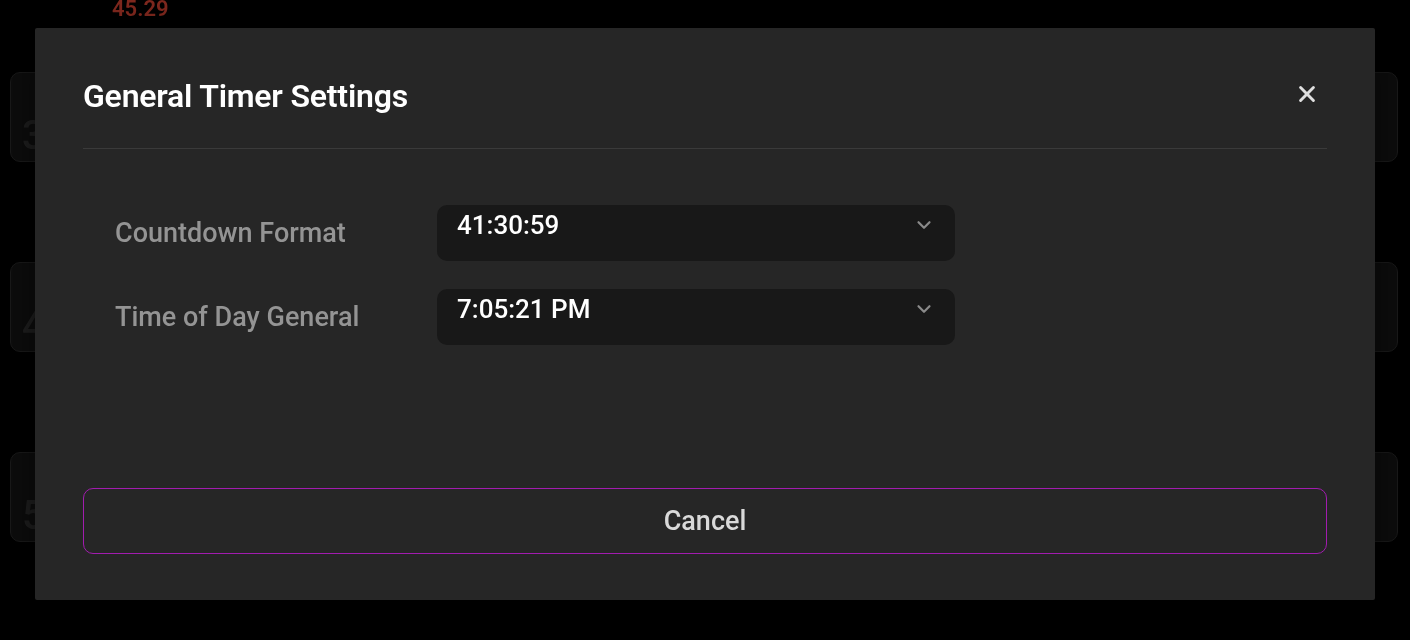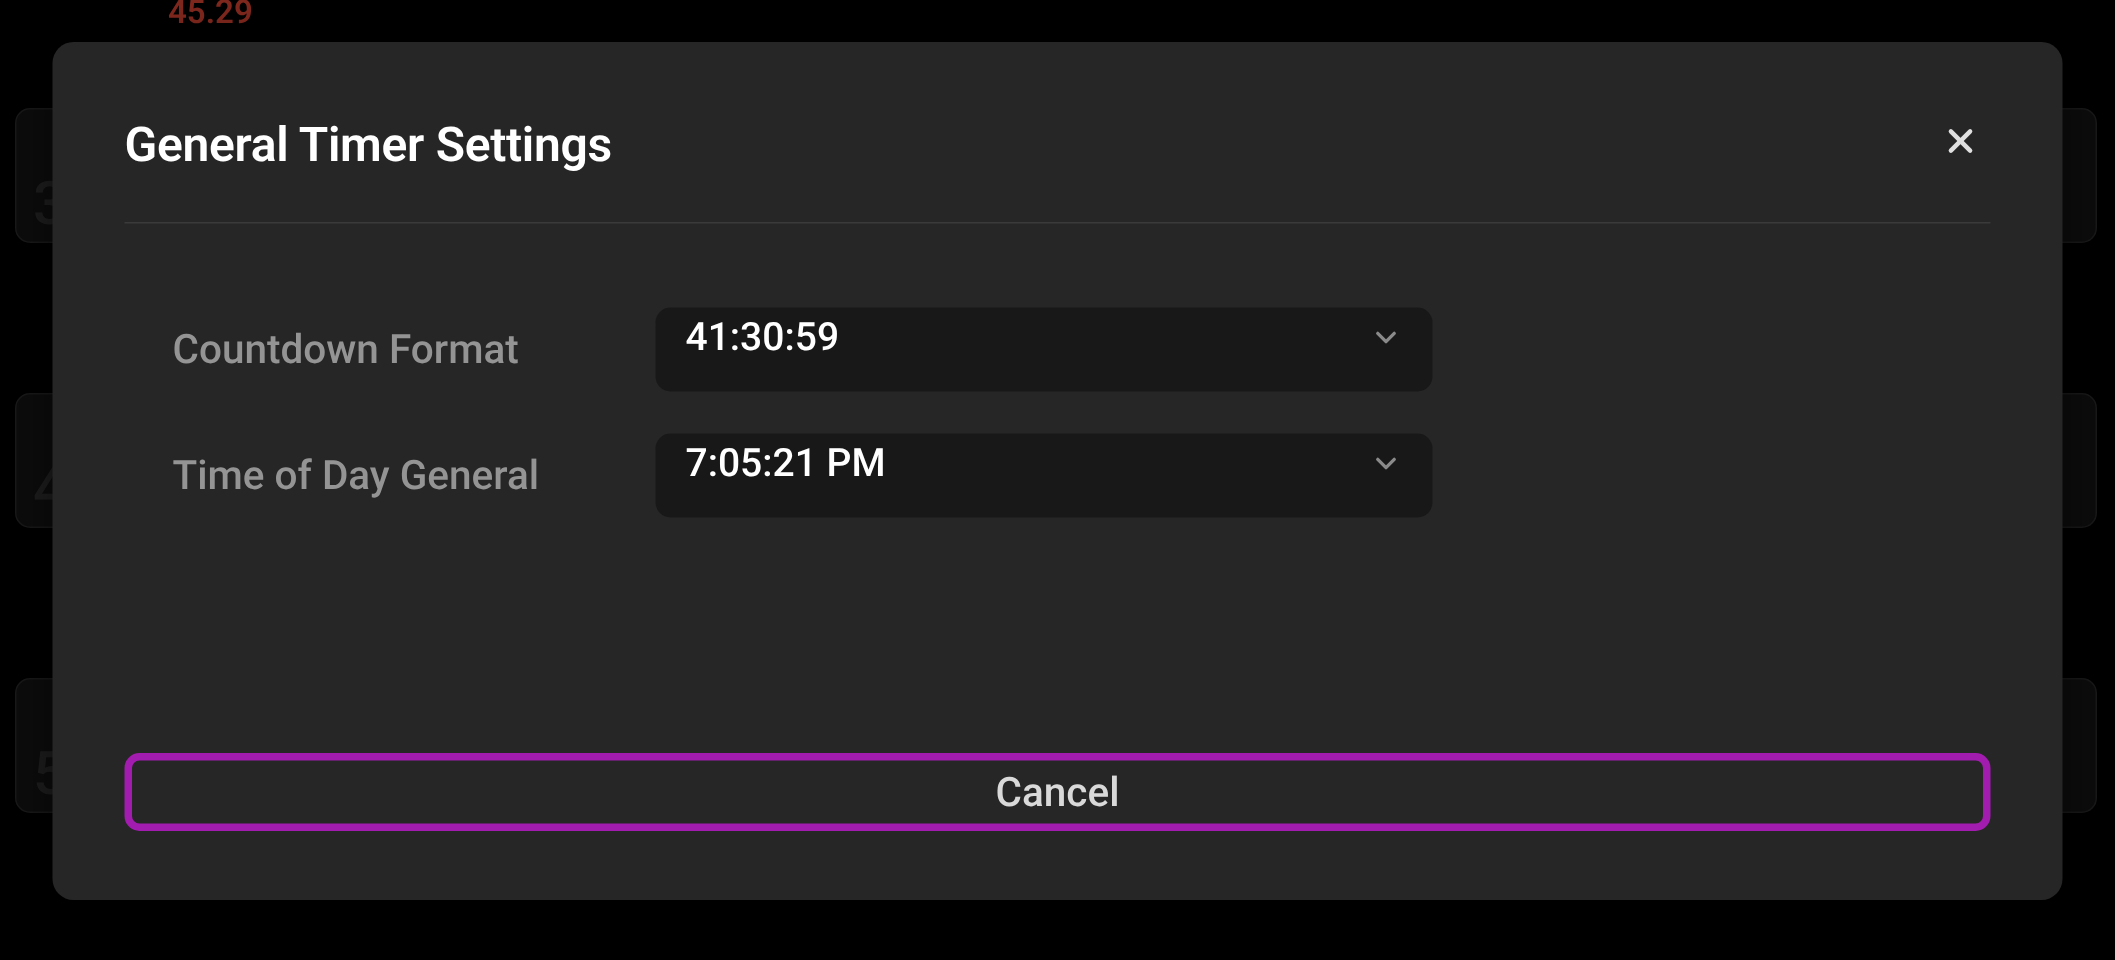--- a/index.html
+++ b/index.html
@@ -37,21 +37,21 @@
     pointer-events: none;
   }
 
   .modal {
     position: absolute;
     left: 35px;
     top: 28px;
     width: 1340px;
     height: 572px;
     background: #262626;
-    border-radius: 14px;
+    border-radius: 2px;
     padding: 48px 48px 40px 48px;
     box-shadow: 0 10px 40px rgba(0,0,0,0.6);
   }
 
   .modal-header {
     display: flex;
     align-items: center;
     justify-content: space-between;
   }
 
@@ -127,22 +127,22 @@
     position: absolute;
     left: 48px;
     right: 48px;
     bottom: 46px;
     display: flex;
     gap: 16px;
   }
 
   .btn {
     flex: 1;
-    height: 52px;
-    border: 5px solid #a21caf;
+    height: 66px;
+    border: 1px solid #a21caf;
     border-radius: 10px;
     background: transparent;
     display: flex;
     align-items: center;
     justify-content: center;
     font-size: 27px;
     font-weight: 500;
     cursor: pointer;
   }
   .btn-cancel { color: #d9d9d9; }

